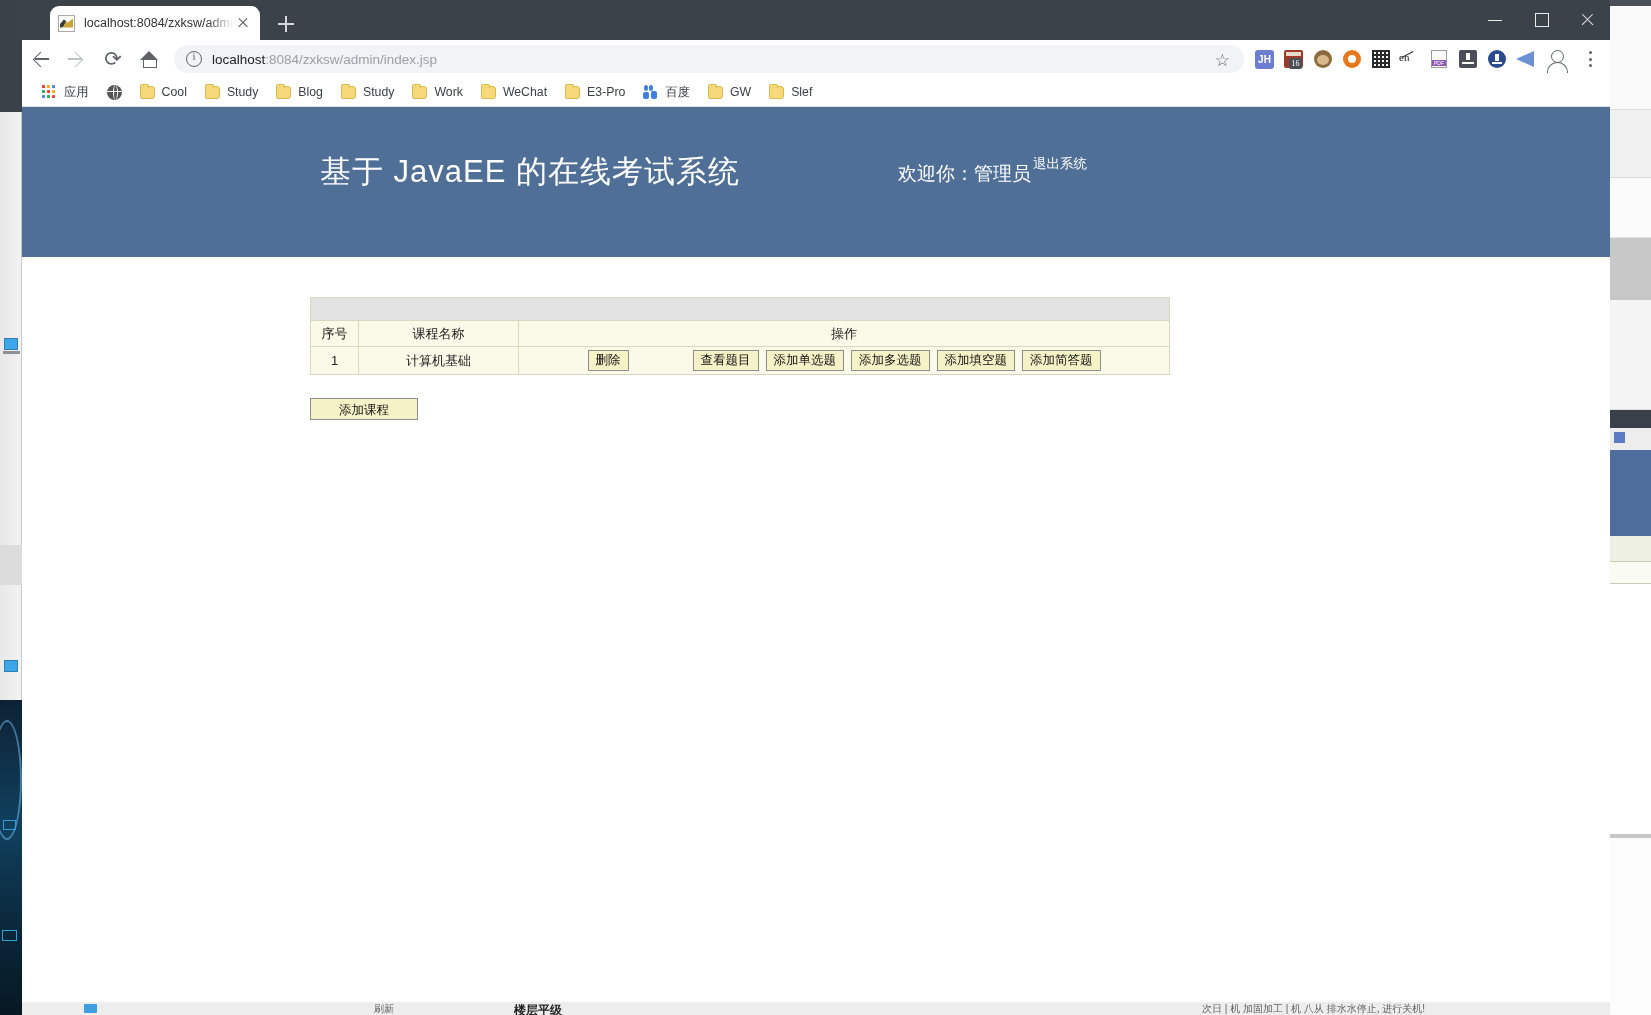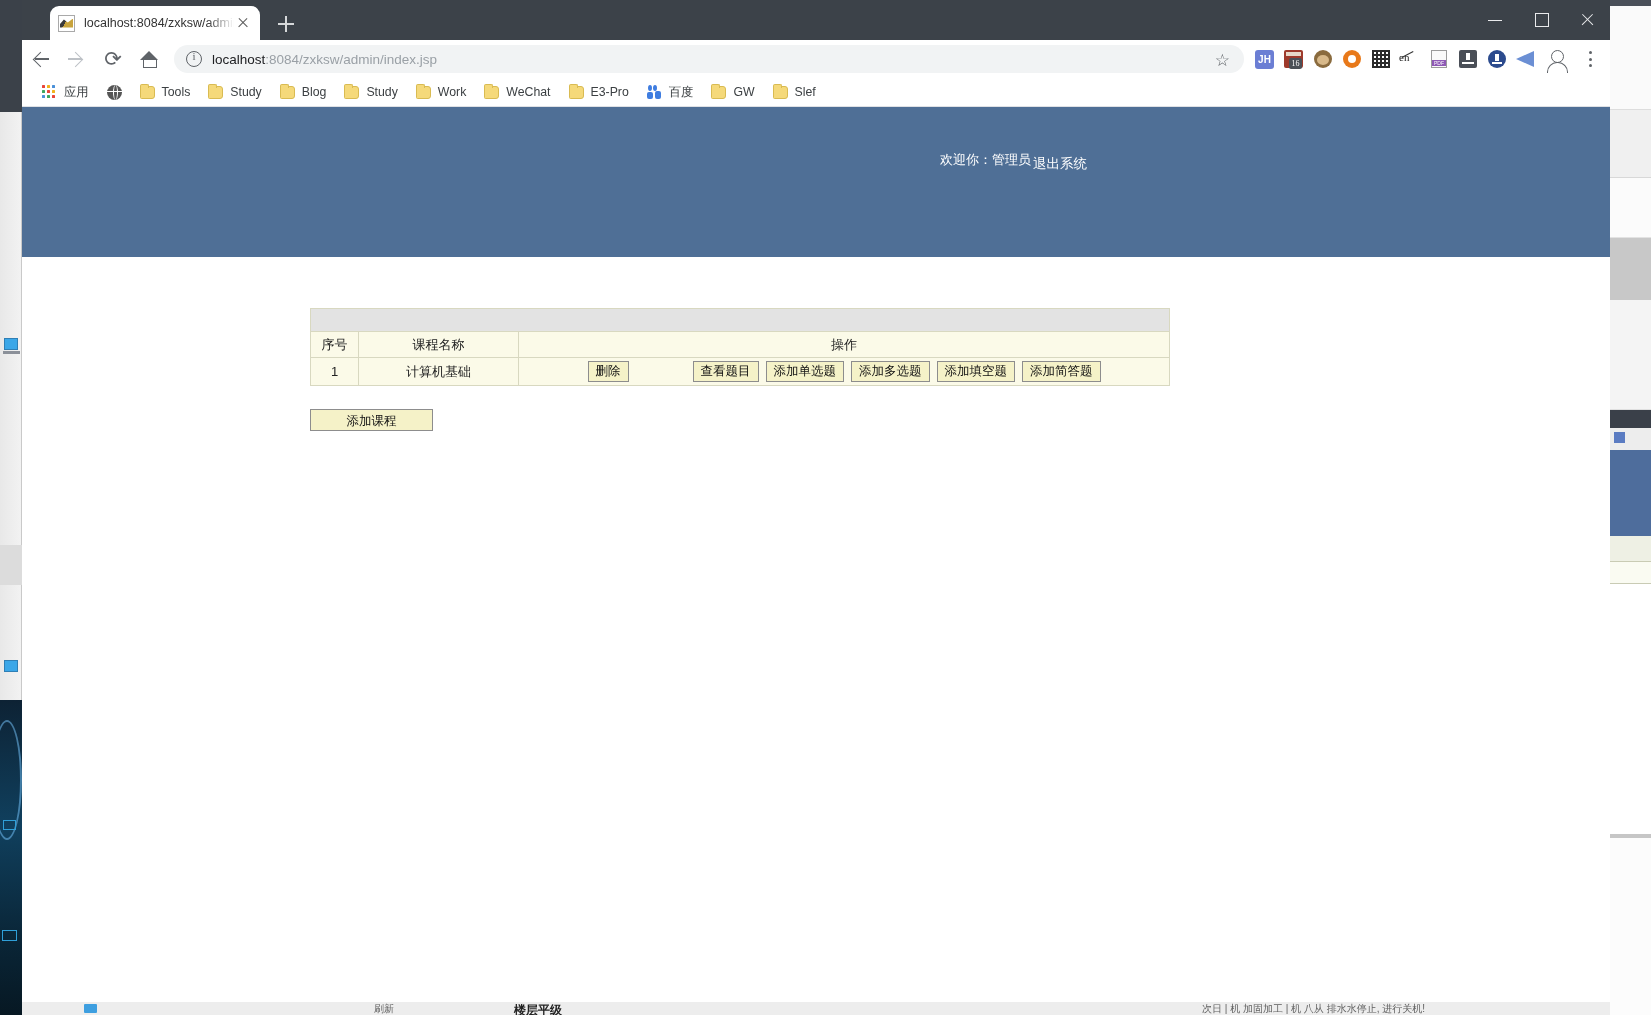--- a/index.html
+++ b/index.html
@@ -197,33 +197,33 @@
 
   
   .page { position:relative; background:#fff; height:895px; overflow:hidden;}
   .site-header {
     background:#4f6f96; height:150px; position:relative;
   }
   .site-title {
     position:absolute; left:298px; top:44px; font-size:31px; color:#fff;
     letter-spacing:1px; font-weight:500;
   }
-  .welcome { position:absolute; right:579px; top:44px; font-size:13px; color:#fff; white-space:nowrap;}
+  .welcome { position:absolute; right:579px; top:54px; font-size:19px; color:#fff; white-space:nowrap;}
   .logout  { position:absolute; right:523px; top:48px; font-size:13.5px; color:#fff; white-space:nowrap;}
 
   .navbar { position:absolute; left:277px; top:108px; display:flex; }
   .navitem {
     padding:0 16px; height:36px; line-height:36px; font-size:14.5px; color:#fff;
     background:#5b7b9f; border-right:1px solid #96aec8; font-weight:bold;
     white-space:nowrap;
   }
   .navitem:first-child{ border-left:1px solid #96aec8; }
   .navitem.active { background:#4b6b92; }
 
-  .content { padding-top:29px;margin-top:22px; }
+  .content { padding-top:40px; }
   .tbl {
     margin-left:288px; width:860px; border-collapse:collapse; border:1px solid #d8d8c0;
     background:#fffdf0;
   }
   .tbl .grayrow td { background:#e3e3e3; height:23px; border:1px solid #d8d8c0;}
   .tbl th, .tbl td {
     border:1px solid #d8d8c0; font-size:13px; color:#222; text-align:center;
     font-weight:normal; height:26px; background:#fbfae8;
   }
   .tbl .hdr th { background:#fbfae8; }
@@ -233,21 +233,21 @@
   .ops-inner { display:flex; align-items:center; justify-content:center; gap:7px; padding:3px 0; }
   .btn {
     background:#f5f2c8; border:1px solid #8d8d8d; font-size:12.5px; color:#111;
     padding:1px 7px; line-height:17px; font-family:"Liberation Sans", sans-serif;
     white-space:nowrap; cursor:pointer;
   }
   .btn-del { margin-right:57px; }
   .add-course-wrap { margin-left:288px; margin-top:23px; }
   .btn-add {
     background:#f5f2c8; border:1px solid #8d8d8d; font-size:12.5px; color:#111;
-    width:123px; height:22px; line-height:20px; text-align:center; cursor:pointer;
+    width:108px; height:22px; line-height:20px; text-align:center; cursor:pointer;
     font-family:"Liberation Sans", sans-serif;
   }
 </style>
 </head>
 <body>
 
 <div id="desktop">
 
   <div class="bg-win-left-dark"></div>
   <div class="bg-win-left"></div>
@@ -369,21 +369,21 @@
           <i style="left:5px;top:10px;background:#3fa85f"></i>
           <i style="left:10px;top:10px;background:#e8443a"></i>
       </span>
       <span class="bm-label">应用</span>
     </div>
     <div class="bm">
       <span class="ico-globe"></span>
     </div>
     <div class="bm">
       <span class="ico-folder"></span>
-      <span class="bm-label">Tools</span>
+      <span class="bm-label">Cool</span>
     </div>
     <div class="bm">
       <span class="ico-folder"></span>
       <span class="bm-label">Study</span>
     </div>
     <div class="bm">
       <span class="ico-folder"></span>
       <span class="bm-label">Blog</span>
     </div>
     <div class="bm">
@@ -417,20 +417,21 @@
     </div>
     <div class="bm">
       <span class="ico-folder"></span>
       <span class="bm-label">Slef</span>
     </div>
   </div>
 
   <div class="page">
 
     <div class="site-header">
+      <div class="site-title">基于 JavaEE 的在线考试系统</div>
       <div class="welcome">欢迎你：管理员</div>
       <div class="logout">退出系统</div>
 
     </div>
 
     <div class="content">
       <table class="tbl">
         <tbody>
             <tr class="grayrow">
           <td colspan="3"></td>

